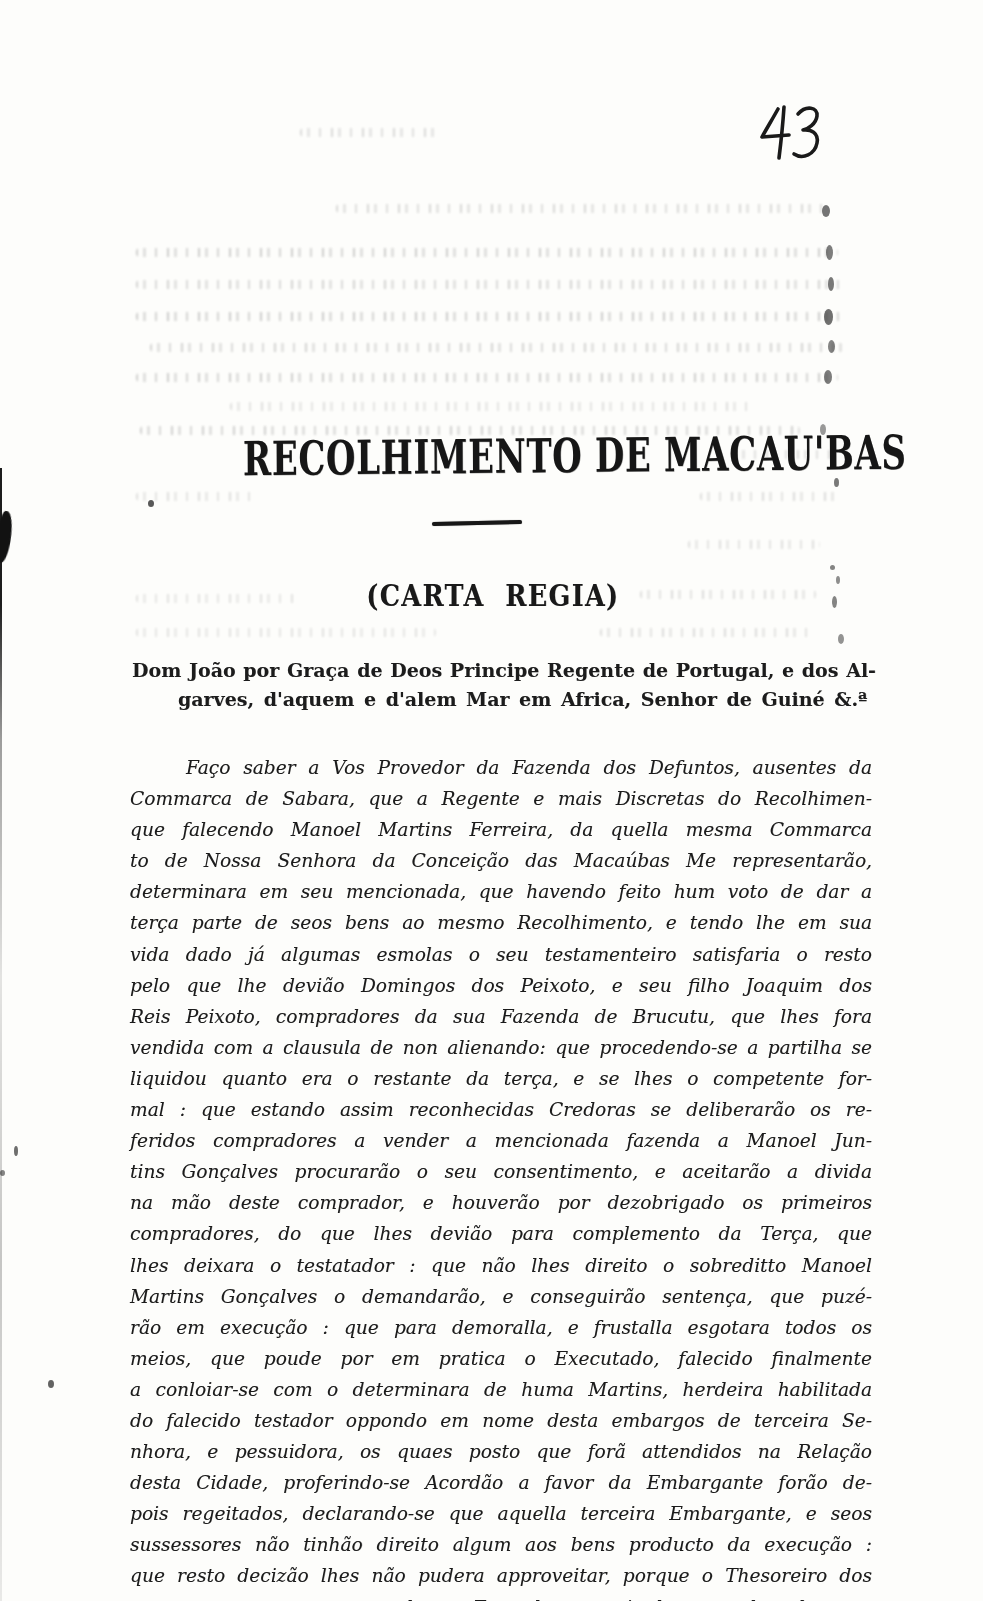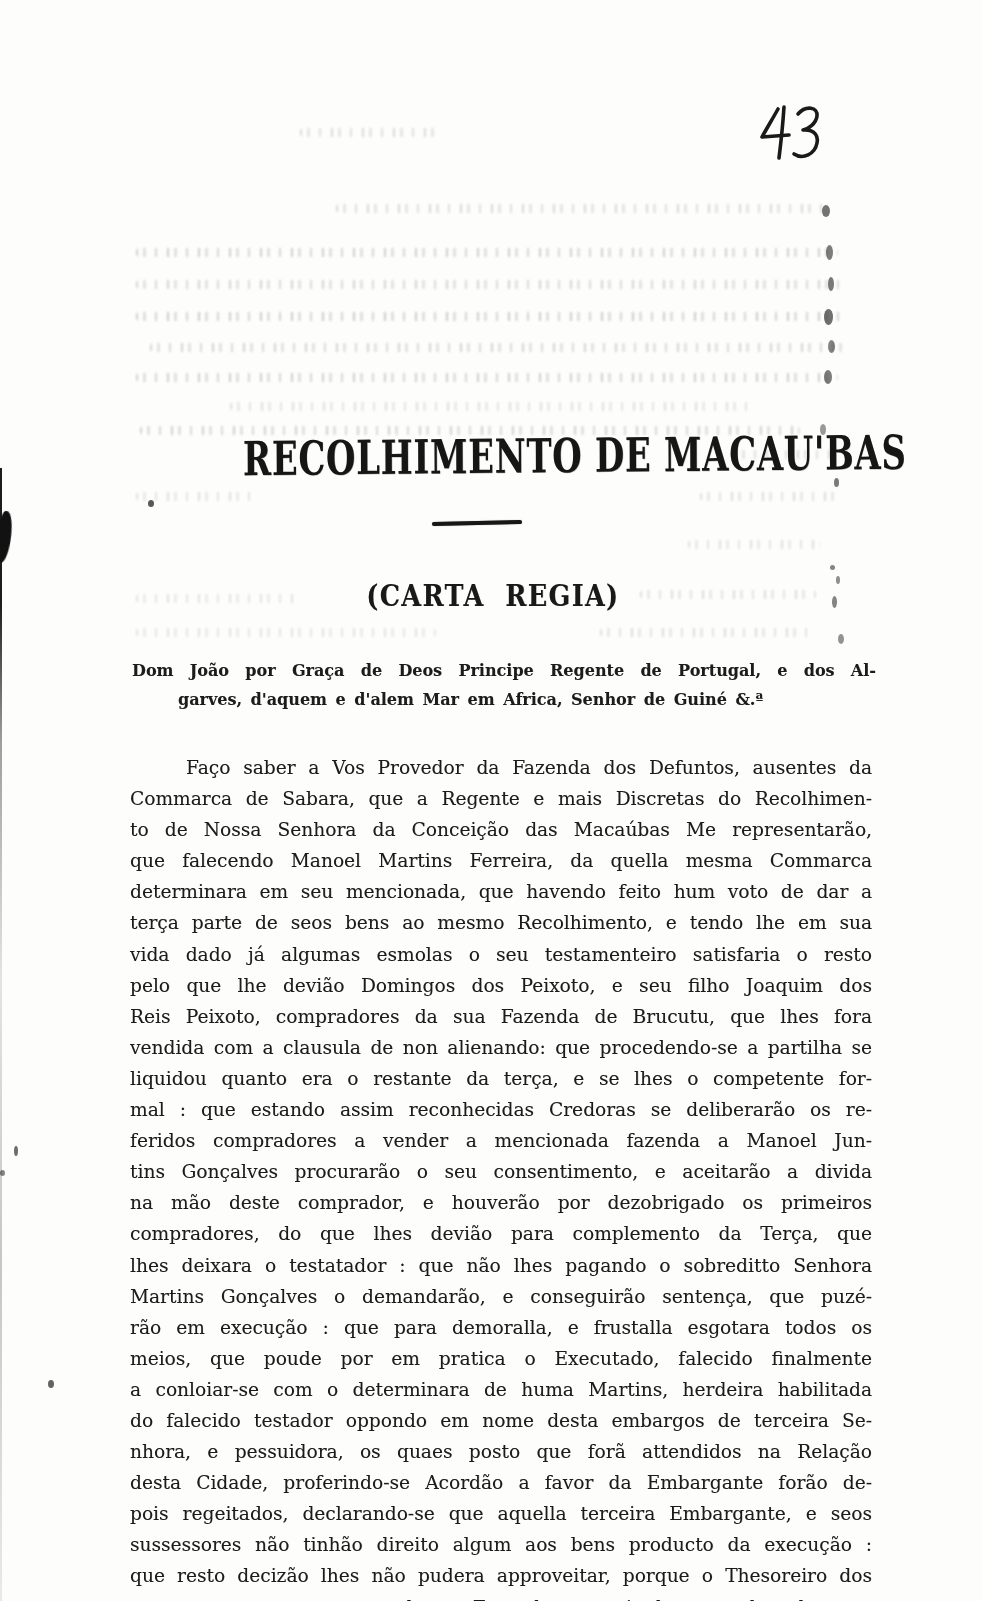--- a/index.html
+++ b/index.html
@@ -23,32 +23,32 @@
   }
   .subtitle-wrap { position:absolute; top:558px; left:122px; width:742px; text-align:center;margin-top:21px; }
   .subtitle {
     display:inline-block; font-weight:bold; font-size:29px; letter-spacing:1.5px;
     word-spacing:12px; color:#191919; transform:scaleX(0.88);
     text-shadow:0.4px 0.4px 0 rgba(0,0,0,0.3);
   }
   
   .intro {
     position:absolute; top:656px; left:132px; width:744px;
-    font-size:16px; font-weight:bold; line-height:29px; color:#1c1c1c;
+    font-size:19px; font-weight:bold; line-height:29px; color:#1c1c1c;
     text-shadow:0.3px 0.3px 0 rgba(0,0,0,0.25);
   }
   .intro > div:nth-child(1) { text-align:justify; text-align-last:justify; }
   .intro > div:nth-child(2) { padding-left:46px; word-spacing:3px; }
   
   .body-text {
     position:absolute; top:752px; left:130px; width:742px;
     font-size:18.6px; line-height:31.1px; color:#1b1b1b;
     text-shadow:0.3px 0.3px 0 rgba(0,0,0,0.28); word-spacing:2px;
   }
-  .body-text > div { text-align:justify; text-align-last:justify; height:31.1px; }
+  .body-text > div { text-align:justify; text-align-last:justify; height:31.1px;font-style:italic; }
   .body-text > div:first-child { text-indent:56px; }
   
   .ghost {
     position:absolute; height:9px; border-radius:4px; filter:blur(0.8px);
     background:repeating-linear-gradient(90deg,
       rgba(40,40,40,0.55) 0 2px, transparent 2px 7px,
       rgba(40,40,40,0.35) 7px 10px, transparent 10px 19px,
       rgba(40,40,40,0.45) 19px 21px, transparent 21px 31px);
   }
   .speck { position:absolute; background:#222; border-radius:50%; filter:blur(0.4px); }
@@ -127,35 +127,35 @@
   </div>
 
   <div class="intro">
       <div>Dom  João por Graça de  Deos Principe Regente de Portugal, e dos Al-</div>
       <div>garves, d'aquem e d'alem Mar em Africa, Senhor de Guiné &amp;.ª</div>
     </div>
 
   <div class="body-text">
       <div>Faço saber a Vos Provedor da Fazenda dos Defuntos, ausentes da</div>
       <div>Commarca de Sabara, que a Regente e mais Discretas do Recolhimen-</div>
+      <div>que falecendo Manoel Martins Ferreira, da quella mesma Commarca</div>
       <div>to de Nossa Senhora da Conceição das Macaúbas Me representarão,</div>
-      <div>que falecendo Manoel Martins Ferreira, da quella mesma Commarca</div>
       <div>determinara em seu mencionada, que havendo feito hum voto de dar a</div>
       <div>terça parte de seos bens ao mesmo Recolhimento, e tendo lhe em sua</div>
       <div>vida dado já algumas esmolas o seu testamenteiro satisfaria o resto</div>
       <div>pelo que lhe devião Domingos dos Peixoto, e seu filho Joaquim dos</div>
       <div>Reis Peixoto, compradores da sua Fazenda de Brucutu, que lhes fora</div>
       <div>vendida com a clausula de non alienando: que procedendo-se a partilha se</div>
       <div>liquidou quanto era o restante da terça, e se lhes o competente for-</div>
       <div>mal : que estando assim reconhecidas Credoras se deliberarão os re-</div>
       <div>feridos compradores a vender a mencionada fazenda a Manoel Jun-</div>
       <div>tins Gonçalves procurarão o seu consentimento, e aceitarão a divida</div>
       <div>na mão deste comprador, e houverão por dezobrigado os primeiros</div>
       <div>compradores, do que lhes devião para complemento da Terça, que</div>
-      <div>lhes deixara o testatador : que não lhes pagando o sobreditto Senhora</div>
+      <div>lhes deixara o testatador : que não lhes direito o sobreditto Manoel</div>
       <div>Martins Gonçalves o demandarão, e conseguirão sentença, que puzé-</div>
       <div>rão em execução : que para demoralla, e frustalla esgotara todos os</div>
       <div>meios, que poude por em pratica o Executado, falecido finalmente</div>
       <div>a conloiar-se com o determinara de huma Martins, herdeira habilitada</div>
       <div>do falecido testador oppondo em nome desta embargos de terceira Se-</div>
       <div>nhora, e pessuidora, os quaes posto que forã attendidos na Relação</div>
       <div>desta Cidade, proferindo-se Acordão a favor da Embargante forão de-</div>
       <div>pois regeitados, declarando-se que aquella terceira Embargante, e seos</div>
       <div>sussessores não tinhão direito algum aos bens producto da execução :</div>
       <div>que resto decizão lhes não pudera approveitar, porque o Thesoreiro dos</div>

